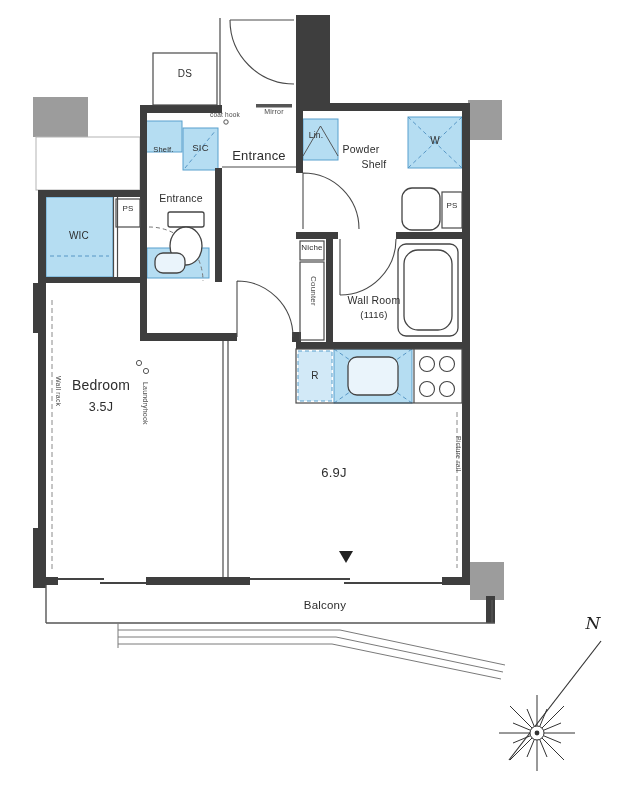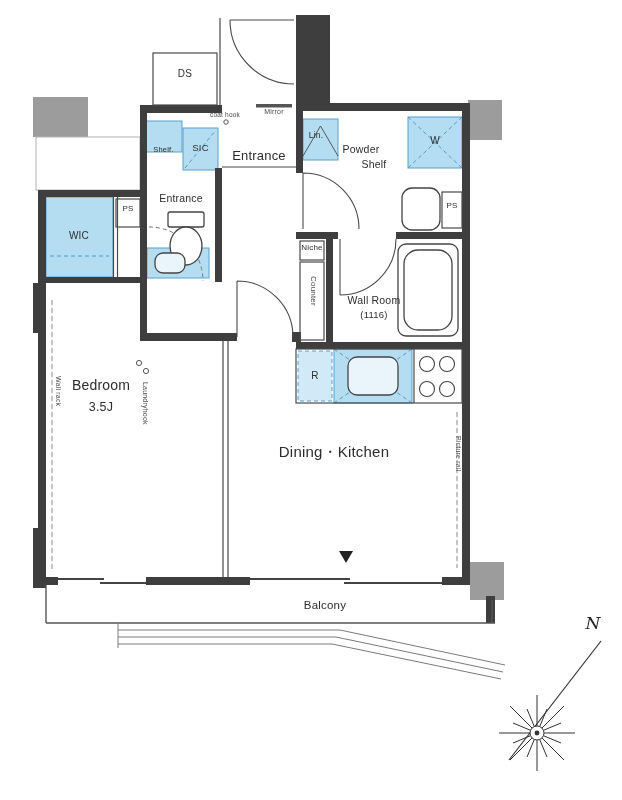--- a/index.html
+++ b/index.html
@@ -185,20 +185,20 @@
   <div class="lbl center" style="left:116px;top:205px;width:24px;font-size:8px">PS</div>
   <div class="lbl center" style="left:146px;top:193px;width:70px;font-size:10.5px">Entrance</div>
   <div class="lbl center" style="left:54px;top:230px;width:50px;font-size:10px">WIC</div>
   <div class="lbl center" style="left:292px;top:244px;width:40px;font-size:8px">Niche</div>
   <div class="lbl vlabel" style="left:317px;top:276px;font-size:8px">Counter</div>
   <div class="lbl center" style="left:334px;top:295px;width:80px;font-size:10.5px">Wall Room</div>
   <div class="lbl center" style="left:334px;top:310px;width:80px;font-size:9.5px">(1116)</div>
   <div class="lbl center" style="left:51px;top:378px;width:100px;font-size:14px">Bedroom</div>
   <div class="lbl center" style="left:51px;top:400px;width:100px;font-size:12.5px">3.5J</div>
   <div class="lbl center" style="left:300px;top:370px;width:30px;font-size:10px">R</div>
-  <div class="lbl center" style="left:244px;top:444px;width:180px;font-size:15px">Dining・Kitchen</div>
+  <div class="lbl center" style="left:244px;top:466px;width:180px;font-size:13px">6.9J</div>
   <div class="lbl center" style="left:280px;top:599px;width:90px;font-size:11.5px">Balcony</div>
   <div class="lbl vlabel" style="left:62px;top:376px;font-size:7px">Wall rack</div>
   <div class="lbl vlabel" style="left:149px;top:382px;font-size:7px">Laundryhook</div>
   <div class="lbl vlabel" style="left:462px;top:436px;font-size:7px">Picture rail</div>
   <div class="lbl center north" style="left:578px;top:614px;width:30px;font-size:17px">N</div>
 
 </div>
 
 </body></html>

